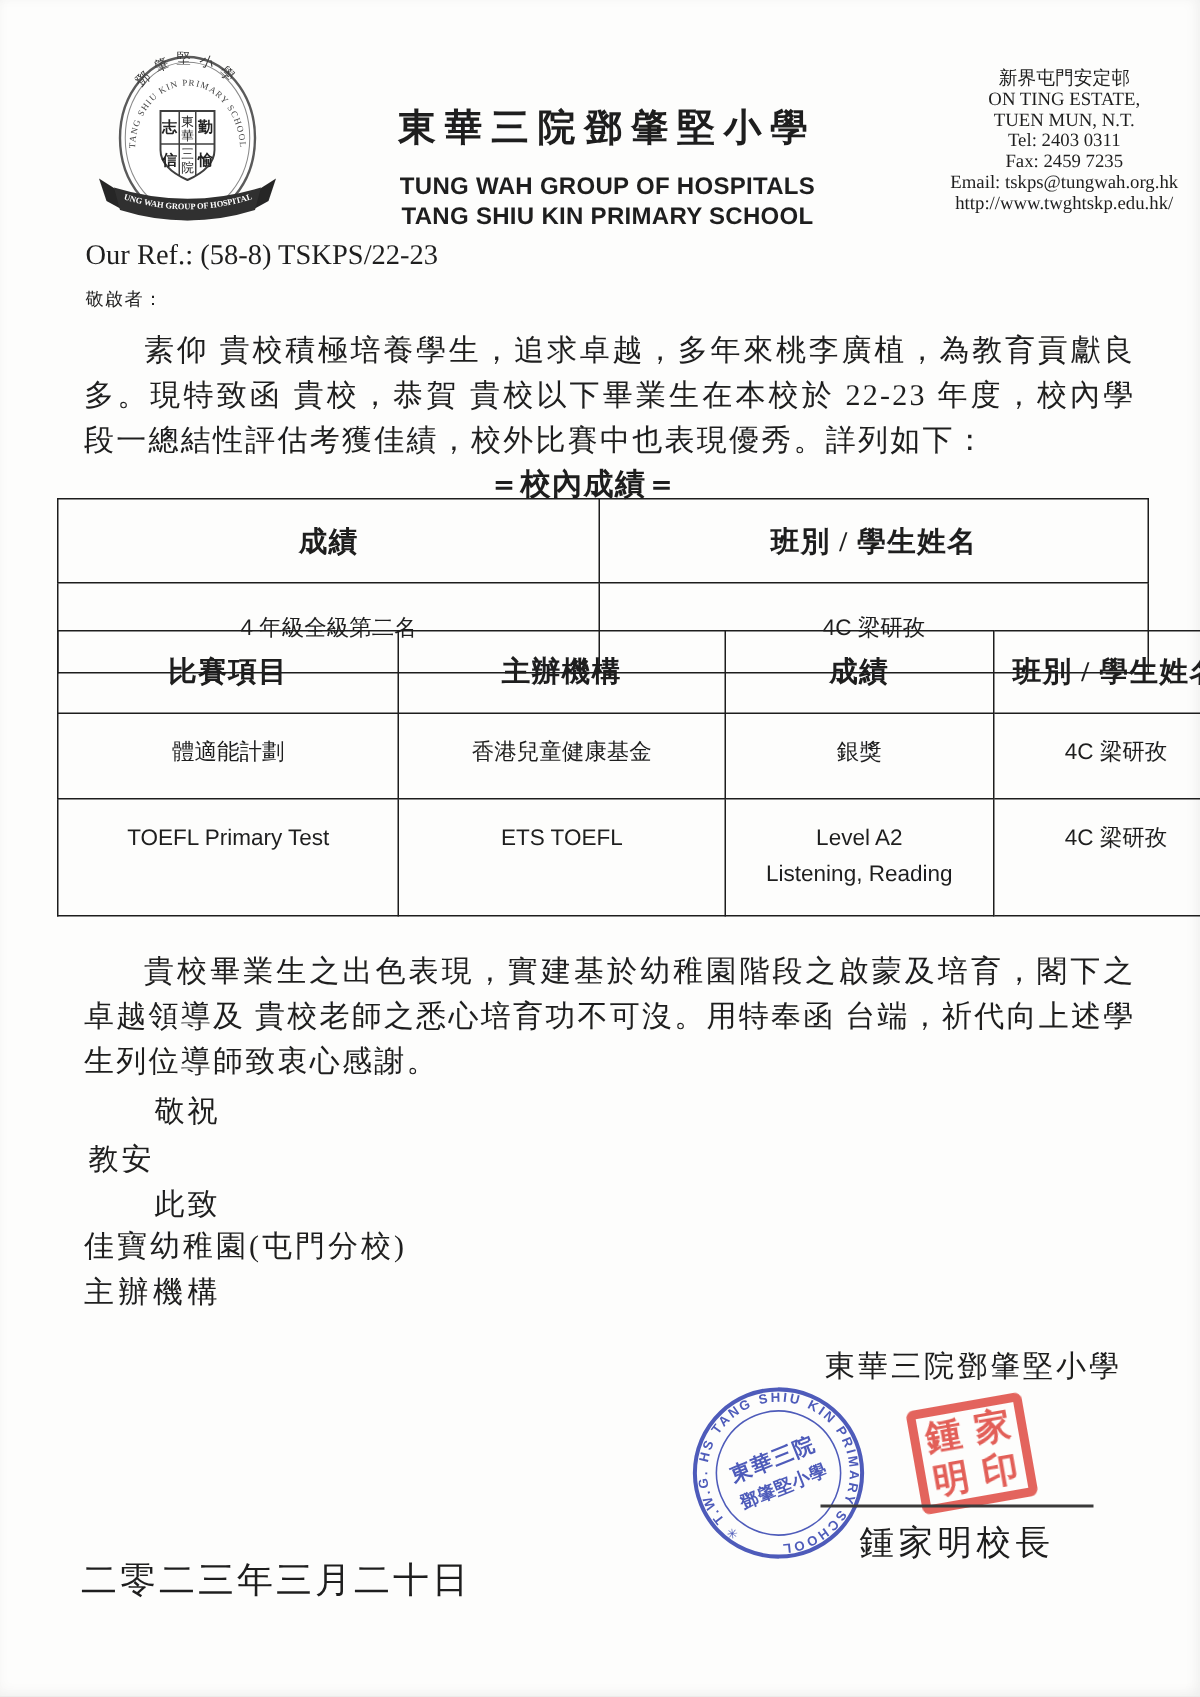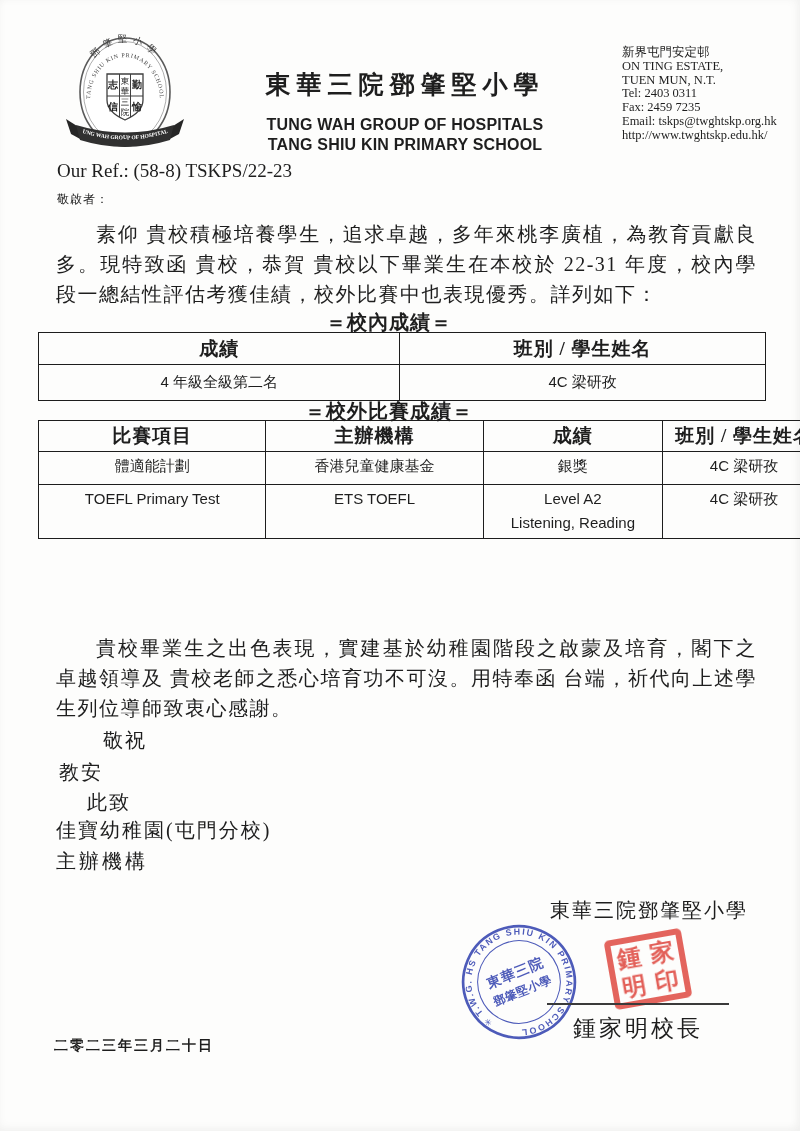--- a/index.html
+++ b/index.html
@@ -16,72 +16,72 @@
   .abs{position:absolute;}
 
   
   .emblem{left:60px;top:34px;width:130px;height:132px;}
   .title-block{left:235px;top:68px;width:340px;text-align:center;}
   .title-zh{font-size:25px;font-weight:600;letter-spacing:6px;white-space:nowrap;}
   .title-en{margin-top:14px;font-size:16px;font-weight:bold;line-height:20px;letter-spacing:0.2px;
             font-family:"Liberation Sans","DejaVu Sans",sans-serif;}
   .title-en div{white-space:nowrap;}
   .contact{left:622px;top:46px;width:175px;font-size:12.5px;line-height:13.8px;}
-  .contact div{white-space:nowrap;}
+  .contact div{white-space:nowrap;text-align:center;}
 
   
   .ref-line{left:57px;top:160px;font-size:19px;}
   .salutation{left:57px;top:191px;font-size:12px;letter-spacing:1px;}
   .para{left:56px;top:219px;width:701px;font-size:20px;line-height:30px;letter-spacing:1.5px;
         text-align:justify;text-indent:2em;white-space:normal;}
   .para2{top:633px;}
 
   .sec-title{left:0;width:778px;text-align:center;font-size:20px;font-weight:bold;letter-spacing:1px;}
   .t1{top:309px;}
   .t2{top:398px;}
 
   table.results{border-collapse:collapse;table-layout:fixed;}
   table.results td,table.results th{
-    border:1.6px solid #1d1d1d;text-align:center;padding:2px 4px;white-space:pre-line;
+    border:1.6px solid #1d1d1d;text-align:center;padding:14px 4px;white-space:pre-line;
   }
   table.results th{font-size:19px;font-weight:bold;letter-spacing:1px;vertical-align:middle;}
   table.results td{font-size:15px;font-family:"Liberation Sans","DejaVu Sans",sans-serif;}
   .tbl1{left:38px;top:332px;width:728px;}
   .tbl1 th{height:27px;}
   .tbl1 td{height:31px;vertical-align:middle;}
   .tbl2{left:38px;top:420px;width:788px;}
   .tbl2 th{height:26px;}
   .tbl2 td{vertical-align:top;padding-top:3px;line-height:24px;}
   .tbl2 tr.r1 td{height:28px;}
   .tbl2 tr.r2 td{height:49px;}
   .tbl2 tr.r3 td{height:95px;}
 
   .cjk-line{font-size:20px;letter-spacing:2px;}
   .l-jingzhu{left:103px;top:727px;}
   .l-jiaoan{left:59px;top:759px;}
-  .l-cizhi{left:87px;top:789px;}
+  .l-cizhi{left:103px;top:789px;}
   .l-recschool{left:56px;top:817px;}
   .l-recprincipal{left:56px;top:848px;letter-spacing:3px;}
 
   
   .sig-school{left:550px;top:897px;font-size:20px;letter-spacing:2px;}
   .round-stamp{left:455px;top:918px;width:128px;height:128px;}
   .red-seal-wrap{left:601px;top:930px;width:92px;height:80px;}
   .red-seal{
     width:66px;height:58px;border:6px solid #e05048;border-radius:5px;
     transform:rotate(-10deg);opacity:0.88;
     display:grid;grid-template-columns:1fr 1fr;grid-template-rows:1fr 1fr;
     align-items:center;justify-items:center;
     color:#df4a42;font-weight:bold;font-size:24px;line-height:1;
     margin:4px 0 0 8px;filter:blur(0.3px);
   }
   .sig-line{left:547px;top:1003px;width:182px;border-top:2px solid #3a3a3a;height:0;}
   .sig-principal{left:547px;top:1013px;width:182px;text-align:center;font-size:23px;letter-spacing:3px;}
 
-  .date-line{left:54px;top:1037px;font-size:14px;letter-spacing:2px;font-weight:bold;}
+  .date-line{left:54px;top:1037px;font-size:24px;letter-spacing:2px;}
 
   .emblem text{font-family:"Liberation Serif","DejaVu Serif",serif;}
   .round-stamp text{font-family:"Liberation Sans","DejaVu Sans",sans-serif;}
 </style>
 </head>
 <body>
 
 <div class="page">
 
   <svg class="abs emblem" viewBox="0 0 128 132">
@@ -127,47 +127,46 @@
       <div>TANG SHIU KIN PRIMARY SCHOOL</div>
     </div>
   </div>
 
   <div class="abs contact">
     <div>新界屯門安定邨</div>
     <div>ON TING ESTATE,</div>
     <div>TUEN MUN, N.T.</div>
     <div>Tel: 2403 0311</div>
     <div>Fax: 2459 7235</div>
-    <div>Email: tskps@twghtskp.org.hk</div>
+    <div>Email: tskps@tungwah.org.hk</div>
     <div>http://www.twghtskp.edu.hk/</div>
   </div>
 
   <div class="abs ref-line">Our Ref.: (58-8) TSKPS/22-23</div>
   <div class="abs salutation">敬啟者：</div>
-  <div class="abs para">素仰 貴校積極培養學生，追求卓越，多年來桃李廣植，為教育貢獻良多。現特致函 貴校，恭賀 貴校以下畢業生在本校於 22-31 年度，校內學段一總結性評估考獲佳績，校外比賽中也表現優秀。詳列如下：</div>
+  <div class="abs para">素仰 貴校積極培養學生，追求卓越，多年來桃李廣植，為教育貢獻良多。現特致函 貴校，恭賀 貴校以下畢業生在本校於 22-23 年度，校內學段一總結性評估考獲佳績，校外比賽中也表現優秀。詳列如下：</div>
 
   <div class="abs sec-title t1">＝校內成績＝</div>
   <table class="abs results tbl1">
     <colgroup>
         <col style="width:49.7%">
         <col style="width:50.3%">
       </colgroup>
     <tbody>
         <tr>
       <th>成績</th>
       <th>班別 / 學生姓名</th>
     </tr>
     <tr>
       <td>4 年級全級第二名</td>
       <td>4C 梁研孜</td>
     </tr>
   </tbody>
     </table>
 
-  <div class="abs sec-title t2">＝校外比賽成績＝</div>
   <table class="abs results tbl2">
     <colgroup>
       <col style="width:28.9%">
         <col style="width:27.6%">
         <col style="width:22.8%">
         <col style="width:20.7%">
     </colgroup>
     <tbody>
         <tr>
       <th>比賽項目</th>

